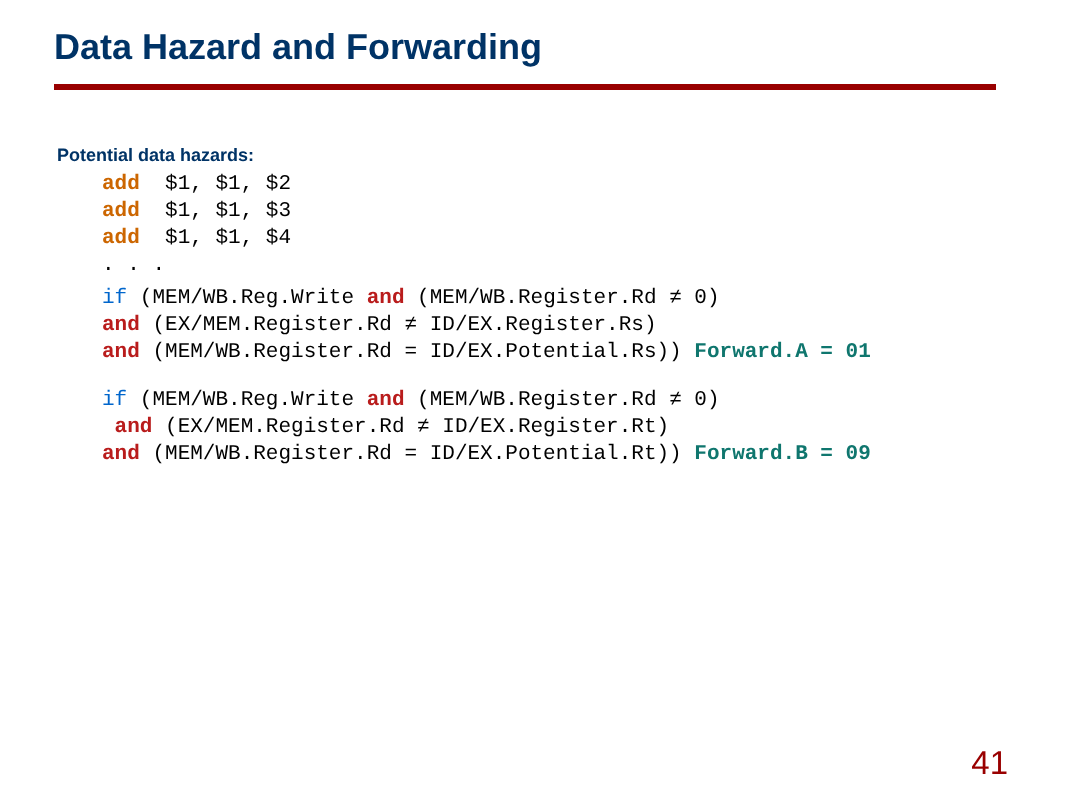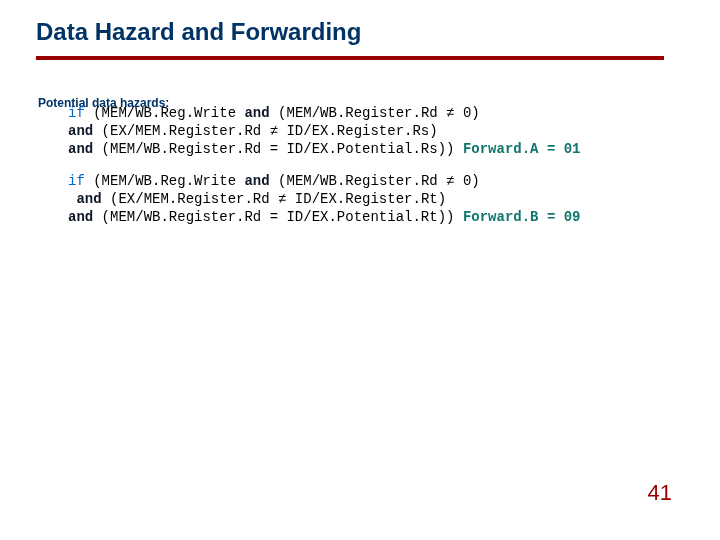--- a/index.html
+++ b/index.html
@@ -47,45 +47,49 @@
   .block {
     margin: 0 0 14px 32px;
   }
   .mono {
     font-family: "Courier New", Courier, monospace;
     font-size: 14px;
     white-space: pre;
     line-height: 1.28;
   }
   .kw-add  { color: #CC6600; font-weight: bold; }
-  .kw-and  { color: #0f172a; font-weight: bold; }
+  .kw-and  { color: #b91c1c; font-weight: bold; }
   .kw-if   { color: #0066CC; font-weight: normal; }
   .kw-fwd  { color: #0f766e; font-weight: bold; }
   .page-num {
     position: absolute;
     right: 28px;
-    bottom: 34px;
+    bottom: 18px;
     color: #990000;
     font-size: 22px;
     margin-top: 48px;
   }
 </style>
 </head>
 <body>
 
 <div class="slide">
 
   <h1 class="title">Data Hazard and Forwarding</h1>
   <div class="rule"></div>
 
   <div class="body">
 
     <div class="section-heading">Potential data hazards:</div>
 
 
+    <div class="block mono"><span class="kw-add">add</span><span>  $1, $1, $2</span>
+<span class="kw-add">add</span><span>  $1, $1, $3</span>
+<span class="kw-add">add</span><span>  $1, $1, $4</span>
+<span>. . .</span></div>
 
 
     <div class="block mono" style="margin-top:-10px;"><span class="kw-if">if</span><span> (MEM/WB.Reg.Write </span><span class="kw-and">and</span><span> (MEM/WB.Register.Rd ≠ 0)</span>
 <span class="kw-and">and</span><span> (EX/MEM.Register.Rd ≠ ID/EX.Register.Rs)</span>
 <span class="kw-and">and</span><span> (MEM/WB.Register.Rd = ID/EX.Potential.Rs)) </span><span class="kw-fwd">Forward.A = 01</span></div>
 
     <div class="block mono"><span class="kw-if">if</span><span> (MEM/WB.Reg.Write </span><span class="kw-and">and</span><span> (MEM/WB.Register.Rd ≠ 0)</span>
 <span> </span><span class="kw-and">and</span><span> (EX/MEM.Register.Rd ≠ ID/EX.Register.Rt)</span>
 <span class="kw-and">and</span><span> (MEM/WB.Register.Rd = ID/EX.Potential.Rt)) </span><span class="kw-fwd">Forward.B = 09</span></div>
 

